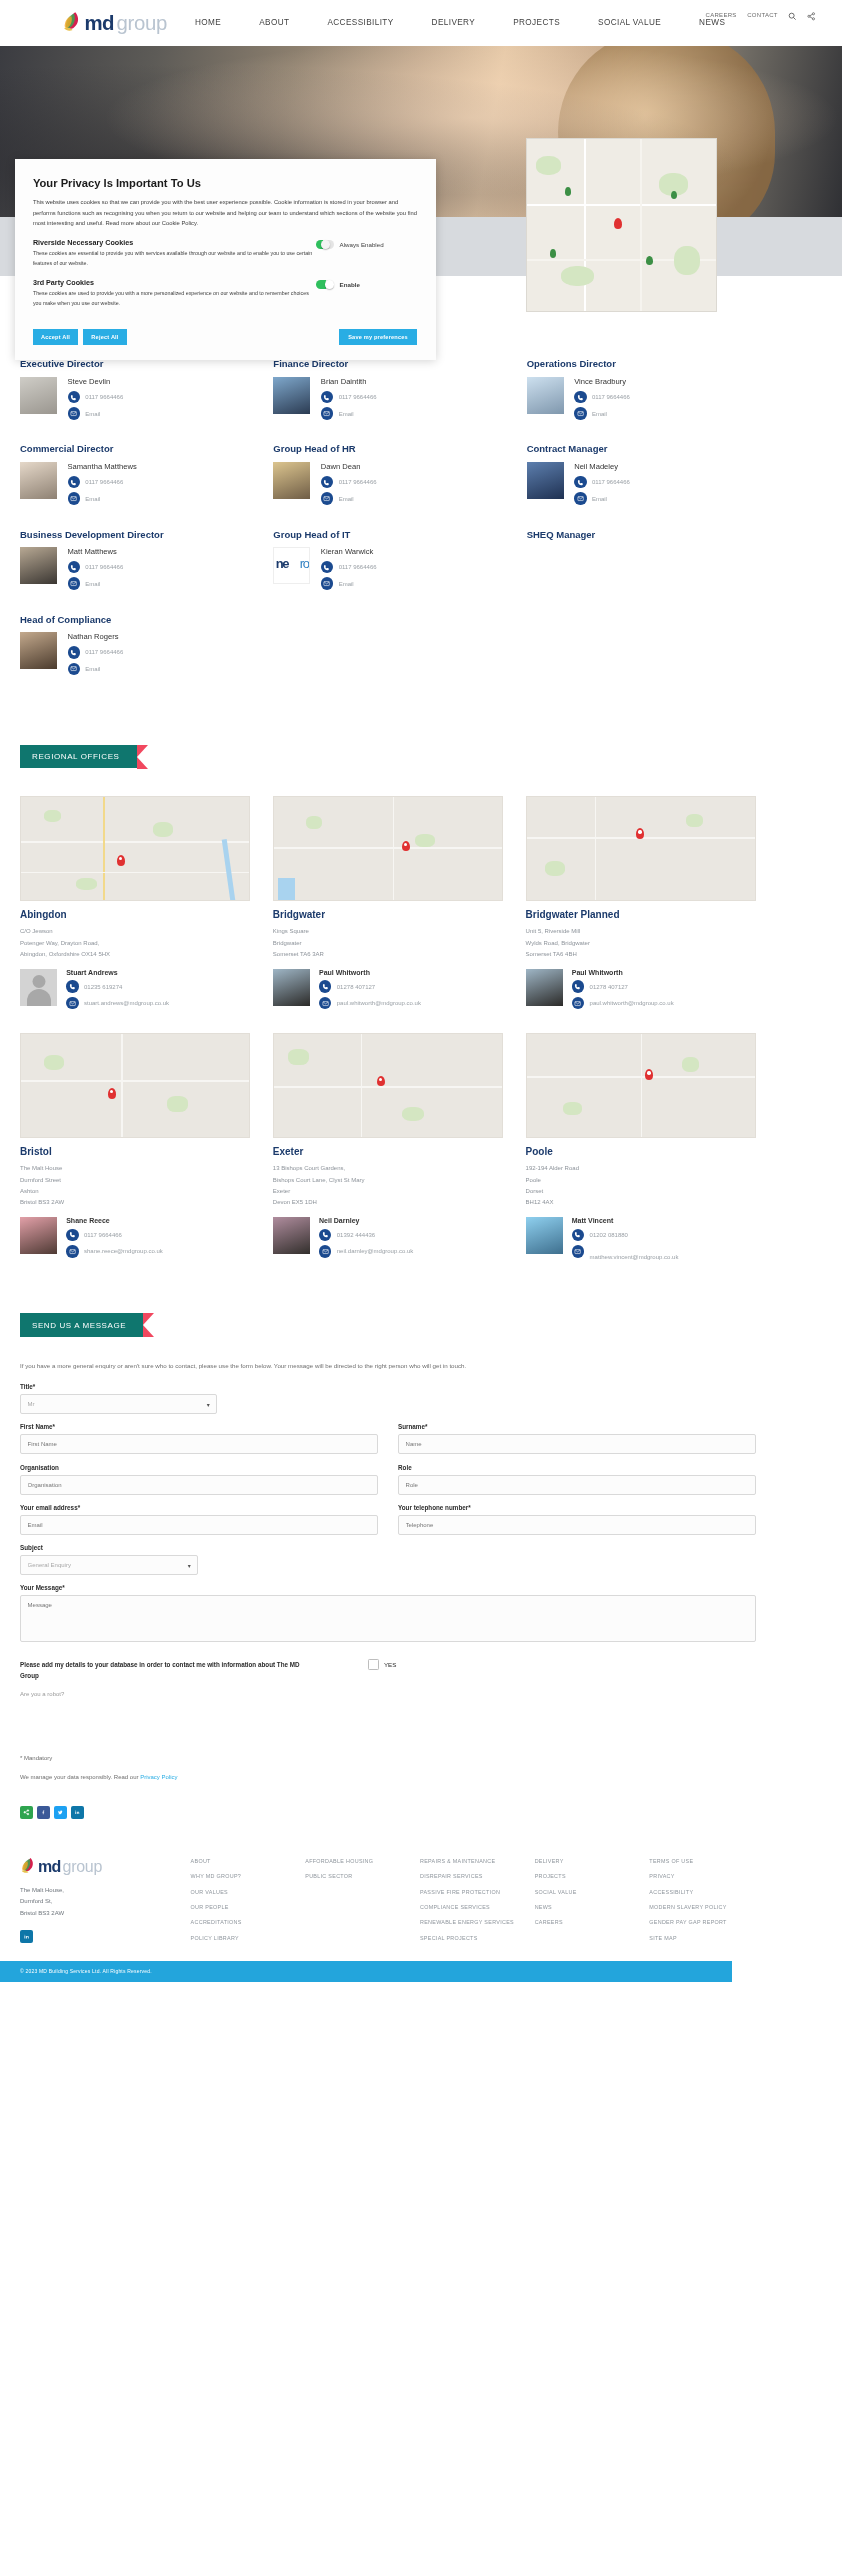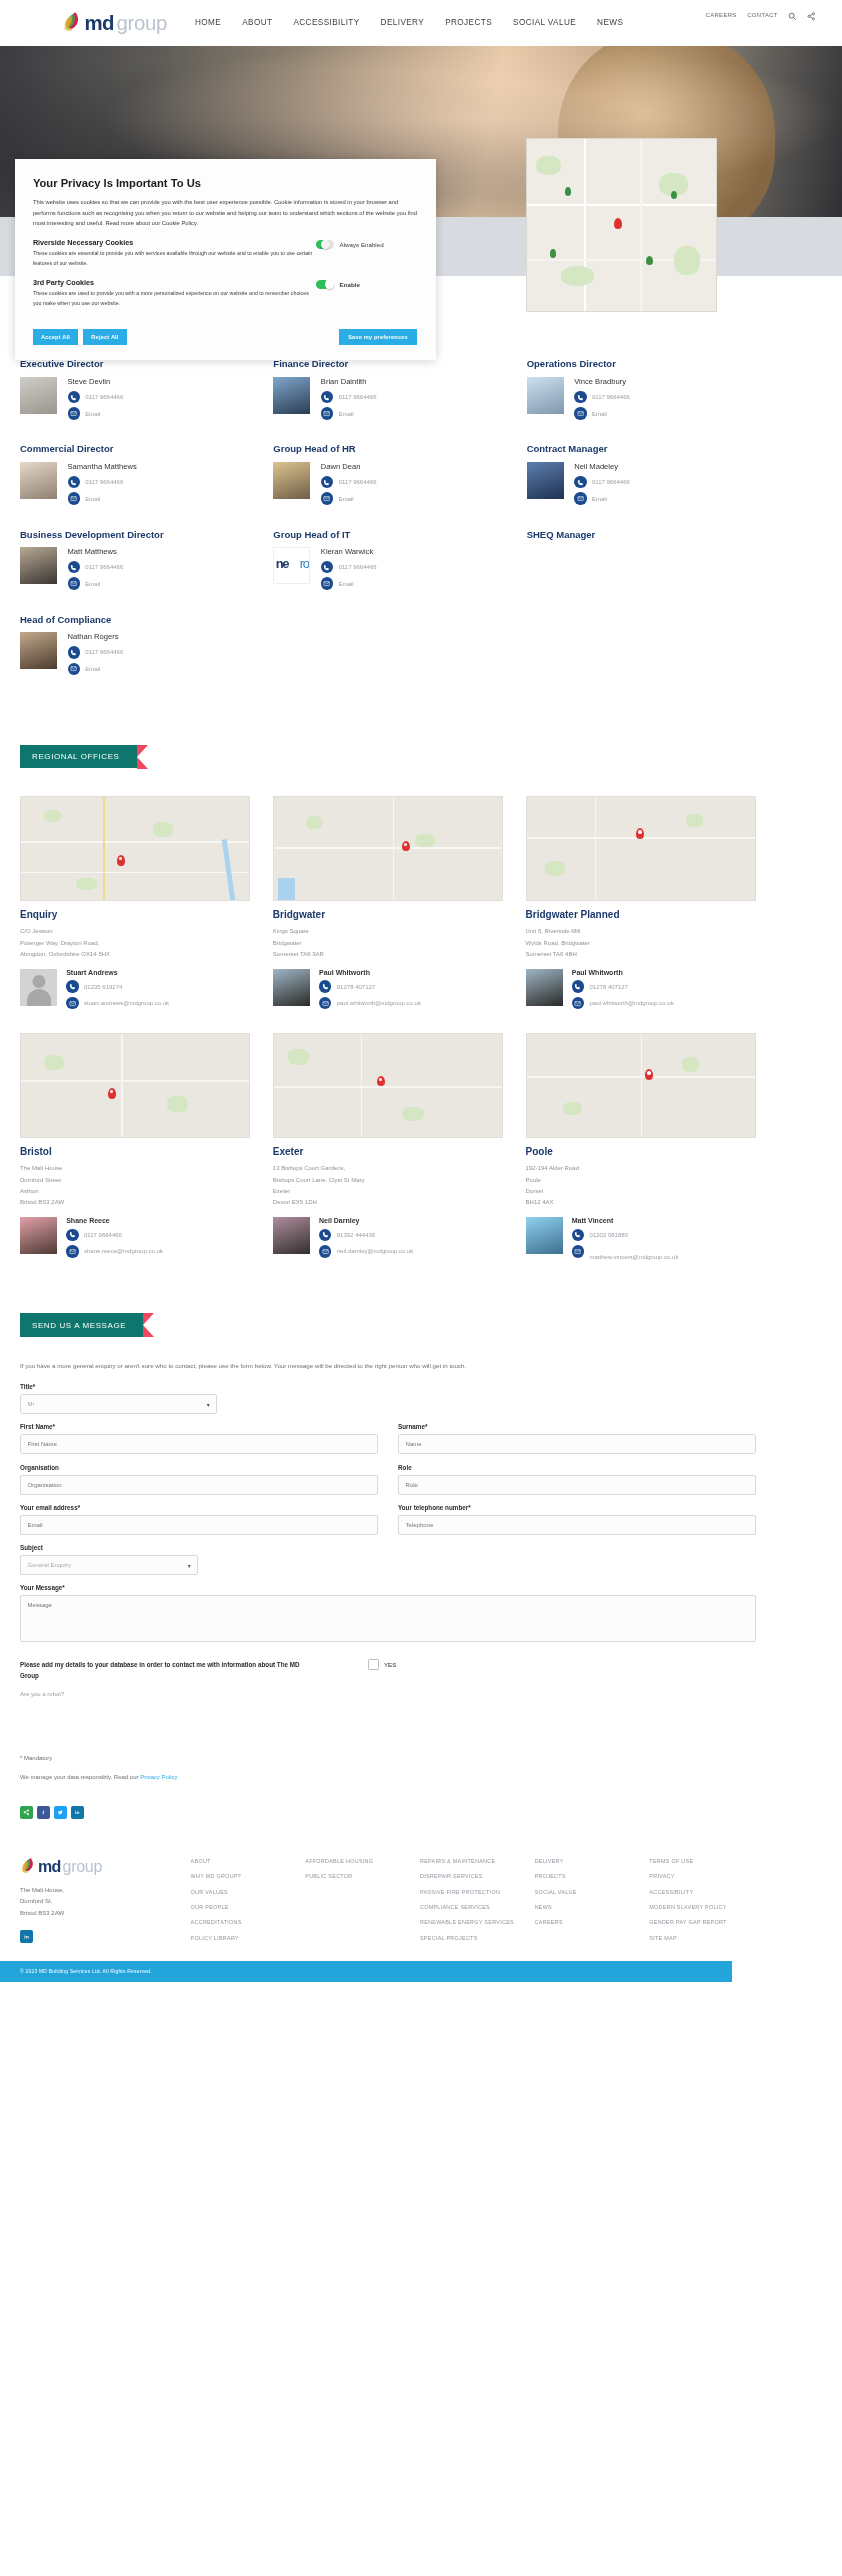--- a/index.html
+++ b/index.html
@@ -19,21 +19,21 @@
     align-items: center;
     padding: 0 26px;
     position: relative;
     z-index: 40;
   }
   .logo-wrap { display: flex; align-items: center; gap: 2.6px; margin-left: 36px; }
   .logo-leaf { width: 20px; height: 25px; position: relative; }
   .logo-leaf svg { display:block; }
   .logo-md { font-size: 20.4px; font-weight: bold; color: #1b3a6b; letter-spacing: -0.7px; }
   .logo-group { font-size: 20.4px; color: #b9c4d0; letter-spacing: -0.3px; }
-  .main-nav { display: flex; gap: 21px; margin-left: 28px; align-items: flex-end; padding-bottom: 1.3px; text-align: right;}
+  .main-nav { display: flex; gap: 38px; margin-left: 28px; align-items: flex-end; padding-bottom: 1.3px; text-align: right;}
   .main-nav a {
     font-size: 8.2px; letter-spacing: 0.4px; color: #3f3f3f;
     text-decoration: none; font-weight: 500;
   }
   .utility-nav {
     position: absolute; right: 26px; top: 10.5px;
     display: flex; align-items: center; gap: 10.5px;
   }
   .utility-nav a { font-size: 6px; letter-spacing: 0.3px; color: #6a6a6a; text-decoration: none; }
   .util-icon { width: 8.6px; height: 8.6px; color: #555; display:inline-block;}
@@ -611,21 +611,21 @@
         <div class="office-map">
           <div class="rd" style="left:0;top:42%;width:100%;height:2px;"></div>
           <div class="rd" style="left:36%;top:0;width:1.3px;height:100%;background:#f2d98a;"></div>
           <div class="rd" style="left:0;top:72%;width:100%;height:1.3px;"></div>
           <div class="grn" style="left:10%;top:12%;width:17px;height:12px;"></div>
           <div class="grn" style="left:58%;top:24%;width:20px;height:14.5px;"></div>
           <div class="grn" style="left:24%;top:78%;width:21px;height:12px;"></div>
           <div class="wtr" style="right:8%;top:40%;width:5.3px;height:60%;transform:rotate(-8deg);"></div>
           <div class="pin" style="left:42%;top:56%;"></div>
         </div>
-        <div class="office-name">Enquiry</div>
+        <div class="office-name">Abingdon</div>
         <div class="office-addr">
           <div>C/O Jewson</div>
           <div>Potenger Way, Drayton Road,</div>
           <div>Abingdon, Oxfordshire OX14 5HX</div>
         </div>
         <div class="office-person">
           <div class="avatar-ph"></div>
           <div>
             <div class="pname">Stuart Andrews</div>
             <div class="contact-row">

